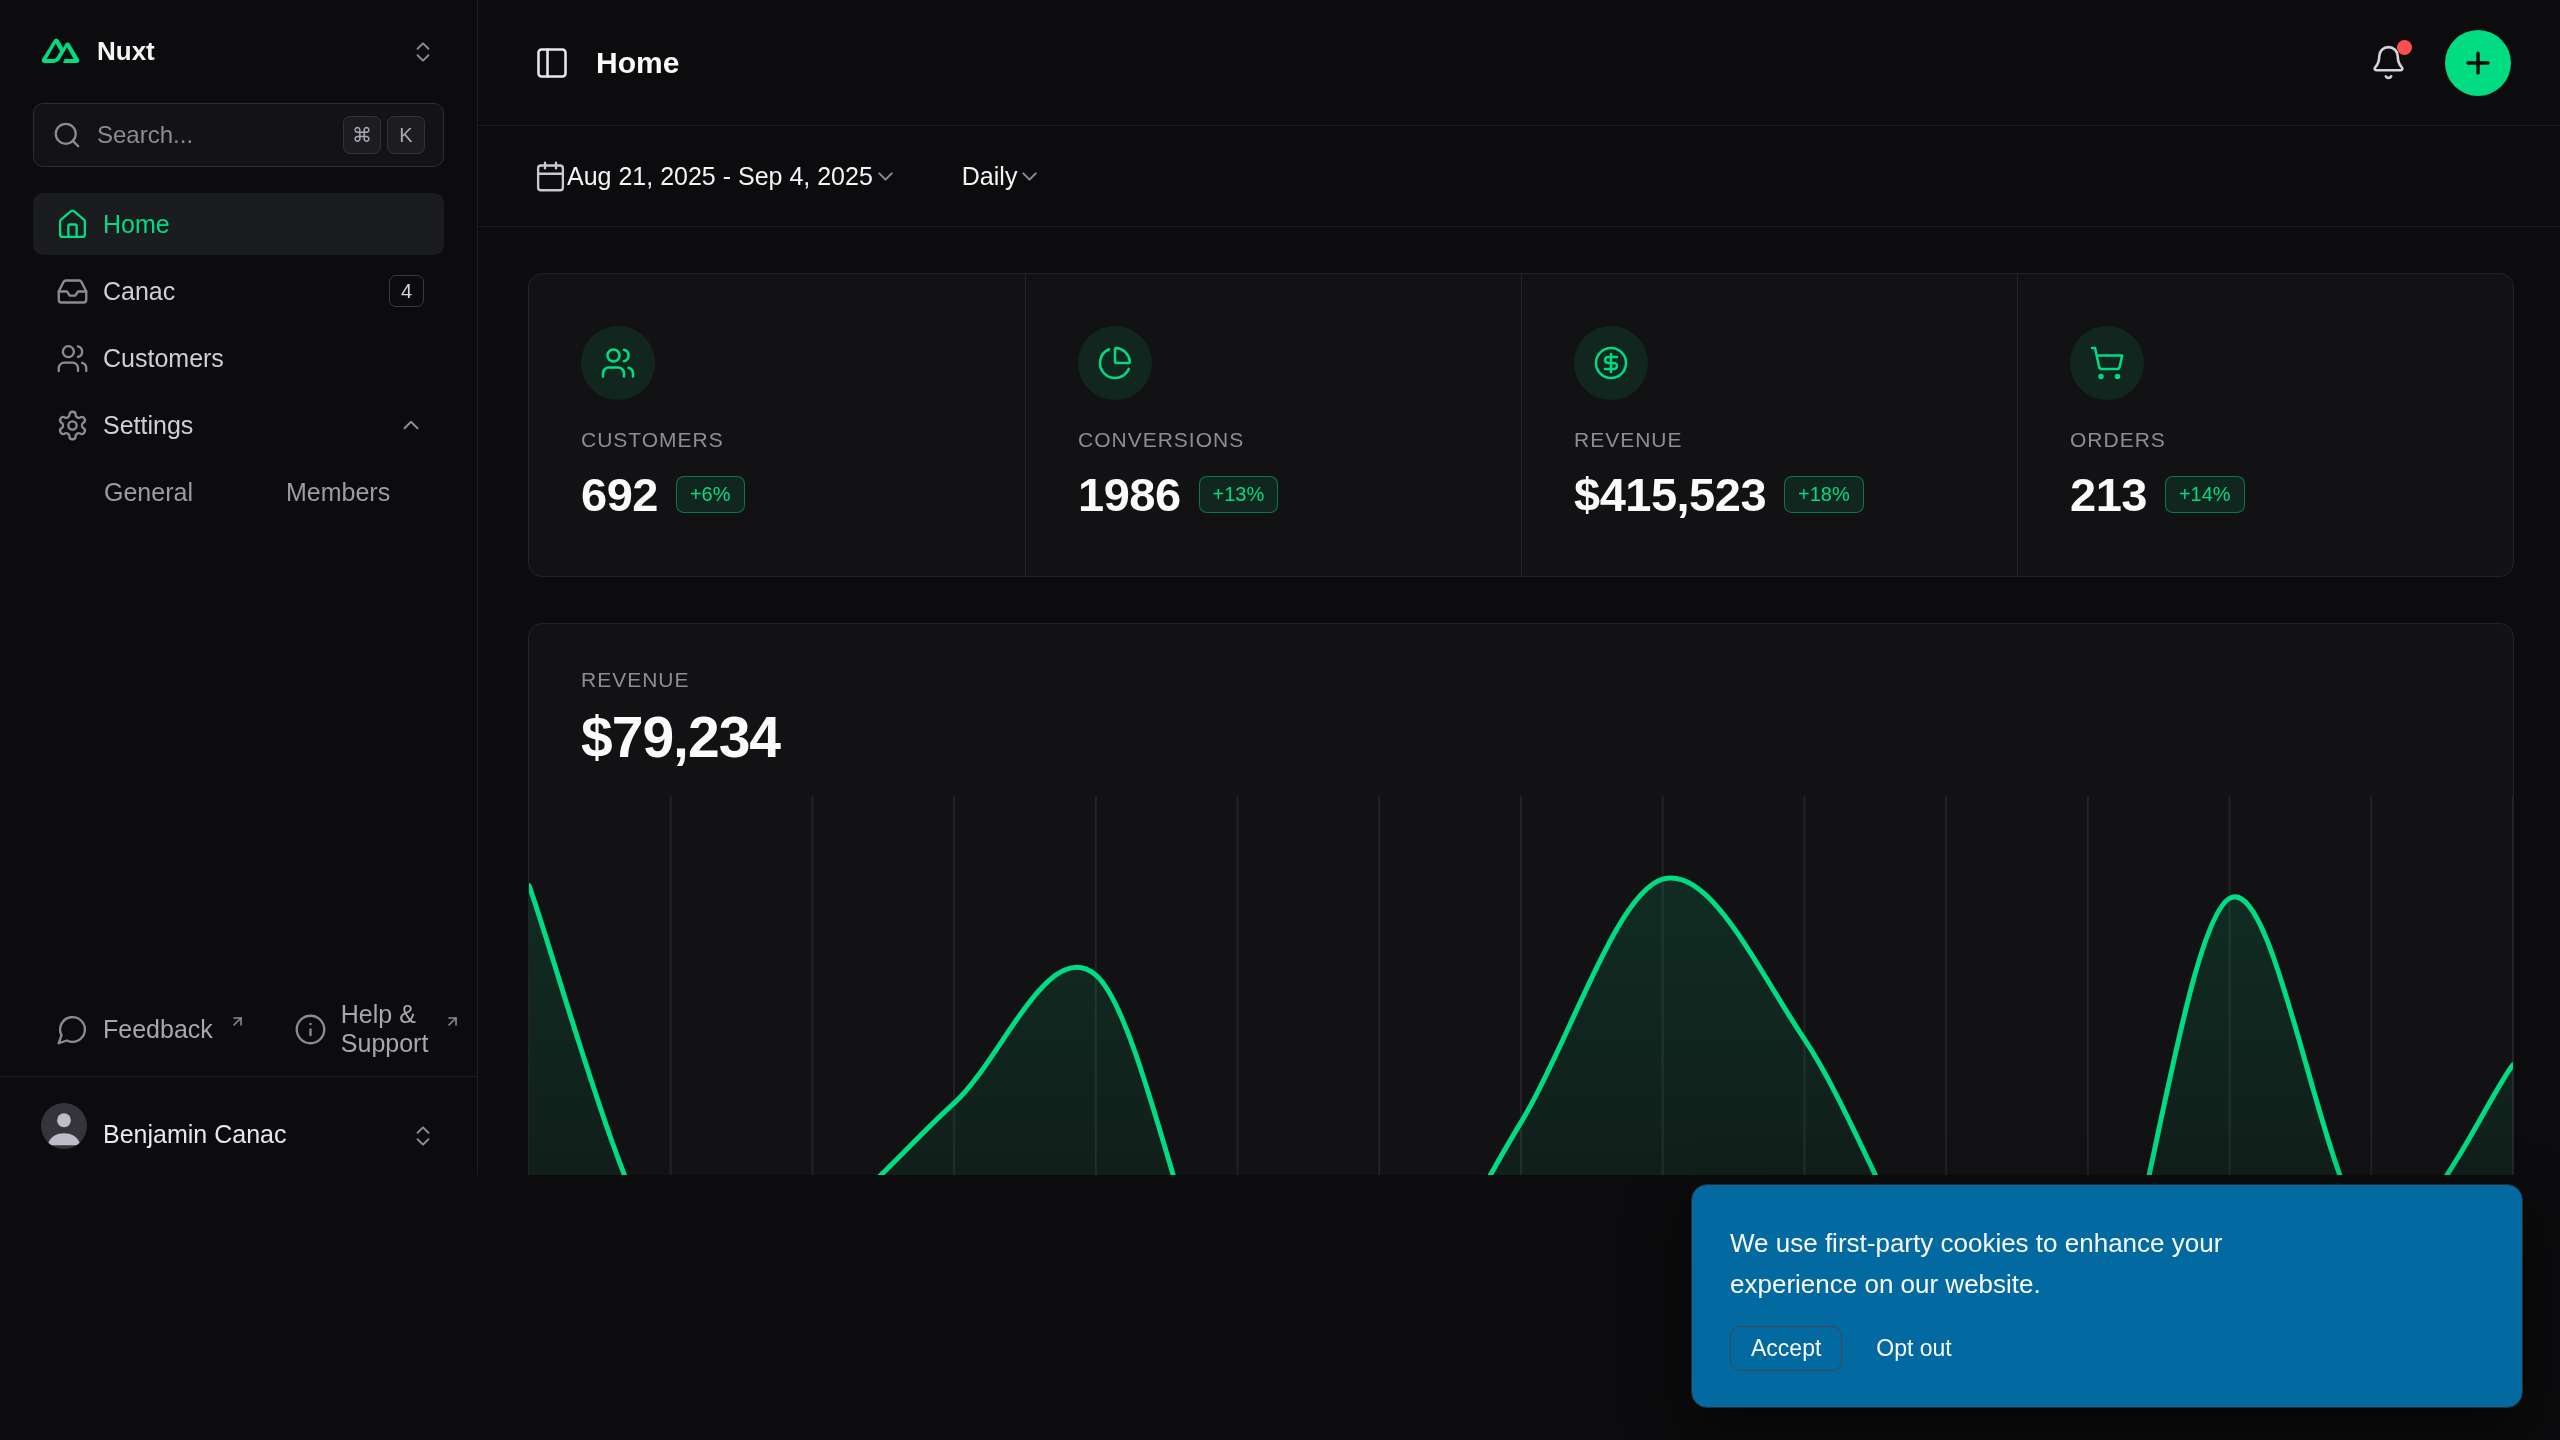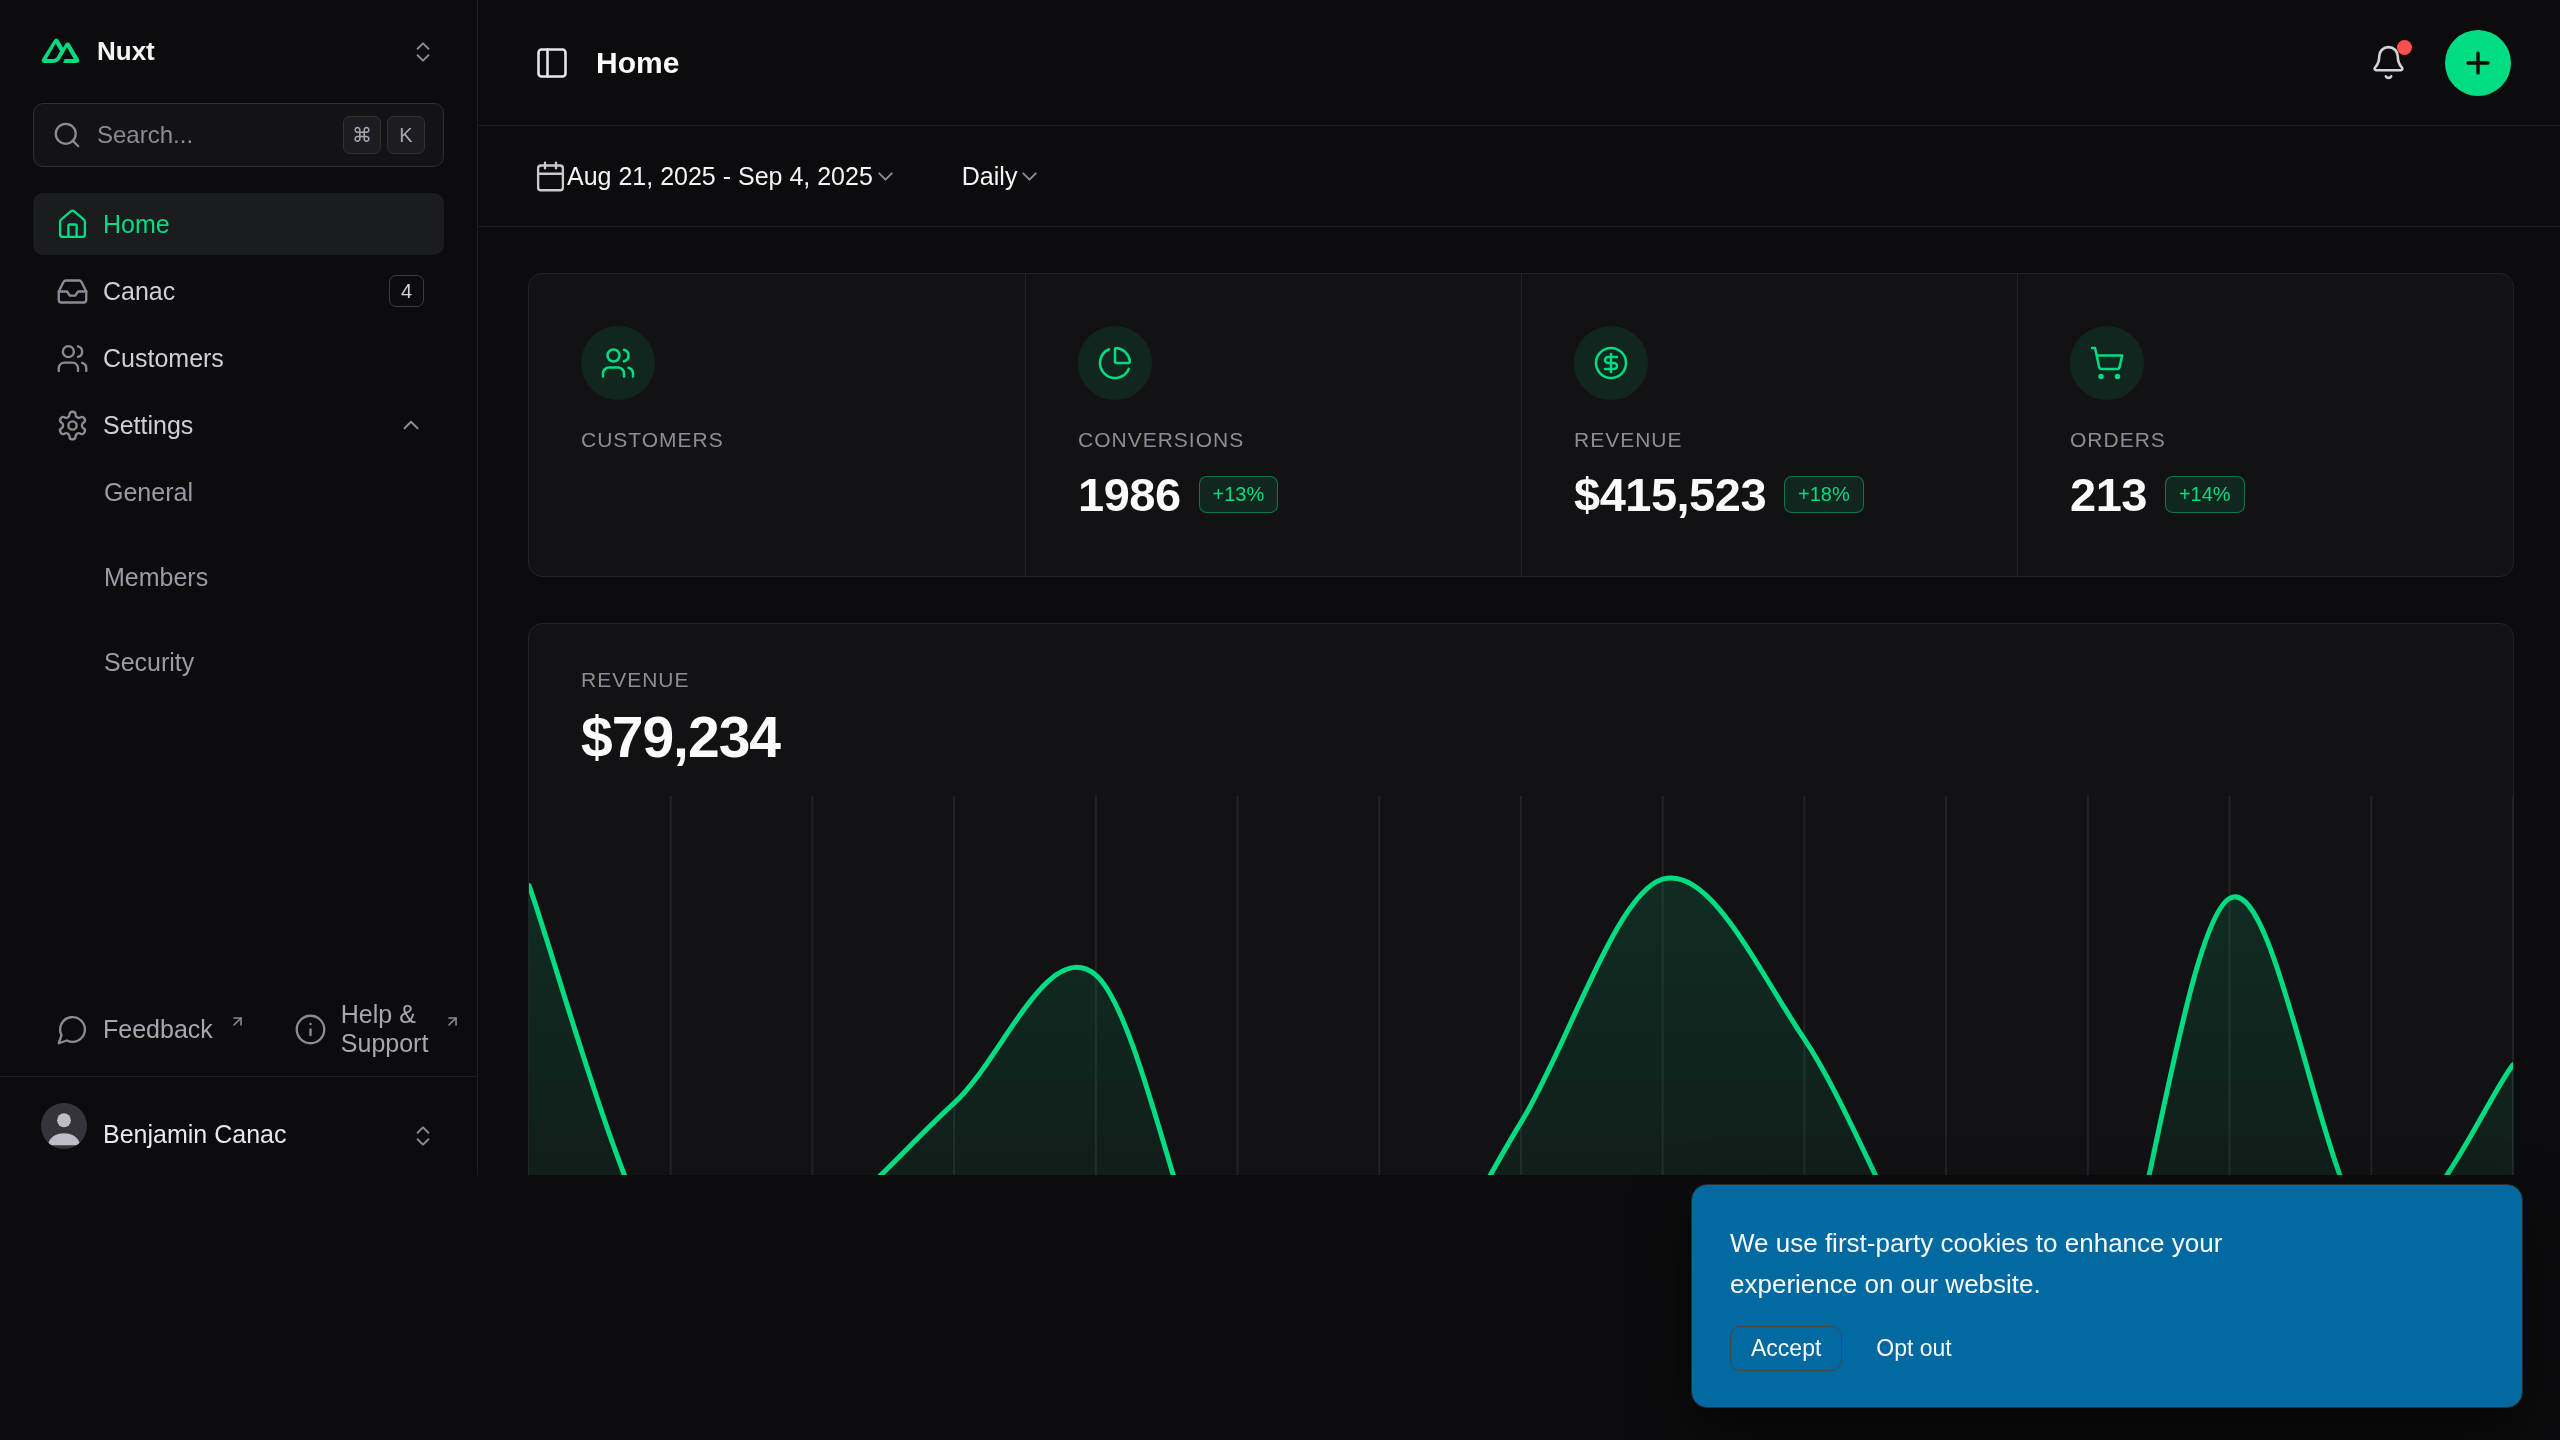--- a/index.html
+++ b/index.html
@@ -27,21 +27,21 @@
   kbd { font-family:"Liberation Sans","DejaVu Sans",sans-serif; font-size:20px; color:#a7a7b0; background:#1d1d21; border:1px solid #323238; border-radius:7px; min-width:38px; height:38px; display:flex; align-items:center; justify-content:center; padding:0 8px; }
 
   .nav { margin-top:26px; display:flex; flex-direction:column; gap:5px; }
   .nav-item { display:flex; align-items:center; gap:14px; height:62px; padding:0 20px 0 23px; border-radius:10px; color:#cfcfd4; font-size:25px; font-weight:500; text-decoration:none; }
   .nav-item .ic { color:#8b8b94; }
   .nav-item.active { background:#1b1c20; color:#00dc82; }
   .nav-item.active .ic { color:#00dc82; }
   .nav-item .right { margin-left:auto; }
   .count-badge { font-size:20px; color:#d4d4d8; border:1px solid #3a3a40; border-radius:7px; padding:3px 11px; line-height:1.2; }
   .chev-up { color:#8b8b94; }
-  .subnav { display:flex; flex-direction:column; gap:23px; }
+  .subnav { display:flex; flex-direction:row; gap:2px; }
   .subnav .nav-item { padding-left:71px; color:#9b9ba3; font-weight:400; }
 
   .sb-footer { margin-top:auto; padding:0 33px 16px; display:flex; flex-direction:row; gap:5px; }
   .sb-footer .nav-item { color:#a7a7b0; font-weight:500; }
   .ext { color:#8b8b94; margin-left:2px; transform:translateY(-8px); }
 
   .sb-user { border-top:1px solid #1e1e21; padding:18px 33px; }
   .user-btn { display:flex; align-items:flex-end; gap:16px; width:100%; padding:8px 8px; border-radius:10px; }
   .avatar { width:46px; height:46px; border-radius:50%; background:#2a2a2f; overflow:hidden; flex:none; }
   .user-name { font-size:25px; font-weight:500; color:#e8e8ec; }
@@ -306,20 +306,24 @@
         <div class="stat">
           <div class="stat-icon">
             <svg width="36" height="36" viewBox="0 0 24 24" fill="none" stroke="currentColor" stroke-width="1.7" stroke-linecap="round" stroke-linejoin="round">
                 <path d="M16 21v-2a4 4 0 0 0-4-4H6a4 4 0 0 0-4 4v2"></path>
                 <circle cx="9" cy="7" r="4"></circle>
                 <path d="M22 21v-2a4 4 0 0 0-3-3.87"></path>
                 <path d="M16 3.13a4 4 0 0 1 0 7.75"></path>
               </svg>
           </div>
           <div class="stat-label">CUSTOMERS</div>
+          <div class="stat-value-row">
+            <span class="stat-value">692</span>
+            <span class="badge">+6%</span>
+          </div>
         </div>
 
         <div class="stat">
           <div class="stat-icon">
             <svg width="36" height="36" viewBox="0 0 24 24" fill="none" stroke="currentColor" stroke-width="1.7" stroke-linecap="round" stroke-linejoin="round">
                 <path d="M21 12c.55 0 1.01-.45.93-1a10 10 0 0 0-8.93-8.93c-.55-.08-1 .38-1 .93v8a1 1 0 0 0 1 1z"></path>
                 <path d="M21.21 15.89A10 10 0 1 1 8 2.83"></path>
               </svg>
           </div>
           <div class="stat-label">CONVERSIONS</div>

